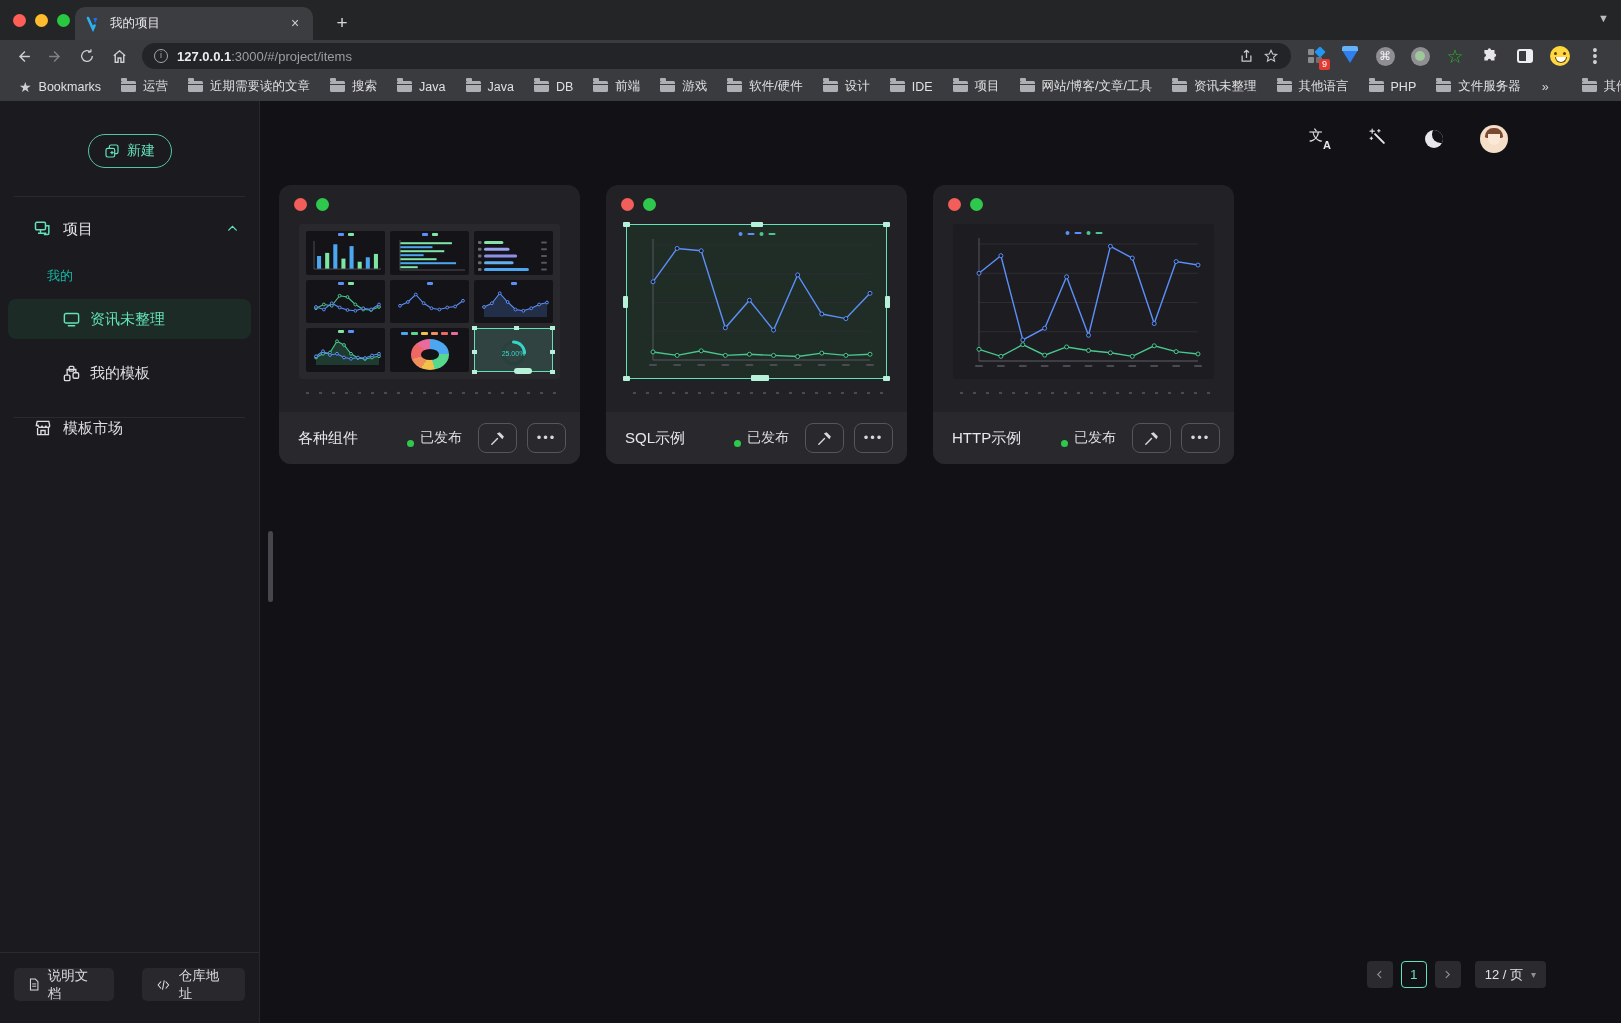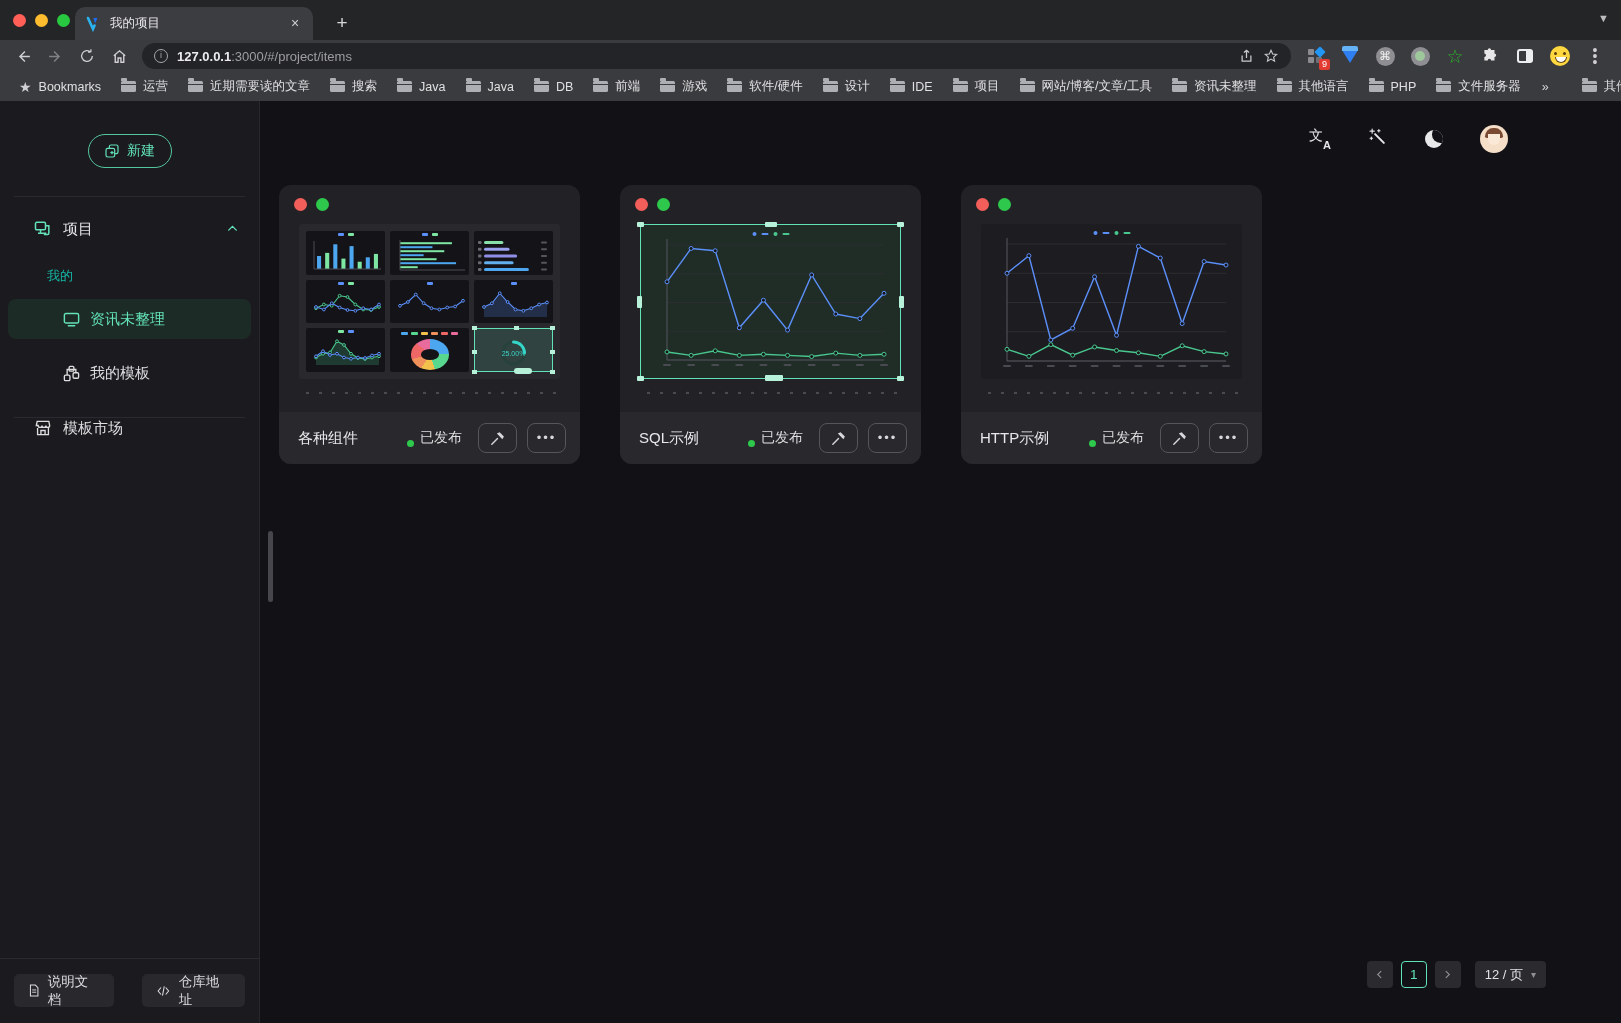--- a/index.html
+++ b/index.html
@@ -62,38 +62,38 @@
 .sidebar{width:260px;background:#1a1a1f;border-right:1px solid #27272c;position:relative;flex:none}
 .newbtn{margin:33px auto 0;width:84px;height:34px;border:1px solid #53c79c;border-radius:18px;color:#63e2b7;display:flex;align-items:center;justify-content:center;gap:7px;font-size:14px}
 .sdivider{height:1px;background:#2a2a30;margin:28px 14px 0}
 .secrow{display:flex;align-items:center;gap:10px;padding:22px 20px 0 33px;color:#e4e4e6;font-size:15px}
 .secrow .chev{margin-left:auto;color:#63e2b7}
 .grouplabel{color:#14b8a6;font-size:13px;padding:28px 0 0 47px}
 .navitem{display:flex;align-items:center;gap:9px;margin:14px 8px 0;padding:0 12px 0 54px;height:40px;border-radius:8px;color:#dededf;font-size:15px}
 .navitem.active{background:#1c2b25;color:#63e2b7}
 .navitem svg{flex:none}
 .navitem2{display:flex;align-items:center;gap:10px;padding-left:33px;color:#dededf;font-size:15px}
-.sfoot{position:absolute;left:0;right:0;bottom:0;border-top:1px solid #2a2a30;padding:15px 14px 16px;display:flex;gap:28px}
+.sfoot{position:absolute;left:0;right:0;bottom:6px;border-top:1px solid #2a2a30;padding:15px 14px 16px;display:flex;gap:28px}
 .sfbtn{height:33px;background:#28282d;border-radius:5px;display:flex;align-items:center;gap:7px;padding:0 13px;color:#dcdcde;font-size:13.5px}
 
 .main{flex:1;position:relative;background:#111116}
 .scrollthumb{position:absolute;left:8px;top:430px;width:5px;height:71px;background:#46464c;border-radius:3px}
 .pagehead{display:flex;align-items:center;padding:14px 113px 0 27px;height:62px}
 .pagetitle{font-size:31px;color:#f22b11;font-weight:500;letter-spacing:1px}
 .headicons{margin-left:auto;display:flex;align-items:center;gap:37px;color:#e6e6e8}
 .transico{position:relative;width:22px;height:22px;color:#e6e6e8}
 .transico .zh{position:absolute;left:0;top:-1px;font-size:14px}
 .transico .en{position:absolute;right:0;bottom:-1px;font-size:11px;font-weight:bold}
 .moon{width:18px;height:18px;border-radius:50%;background:#e8e8ea;position:relative;overflow:hidden}
 .moon::after{content:"";position:absolute;left:7px;top:-4px;width:17px;height:17px;border-radius:50%;background:#111116}
 .avatar{width:28px;height:28px;border-radius:50%;background:#f6dfc8;position:relative;overflow:hidden}
 .avatar::before{content:"";position:absolute;left:5px;top:3px;width:18px;height:10px;border-radius:9px 9px 2px 2px;background:#7a4a32}
 .avatar::after{content:"";position:absolute;left:8px;top:9px;width:12px;height:11px;border-radius:0 0 7px 7px;background:#fbe9d8}
 
-.cardsrow{display:flex;gap:40px;padding:22px 0 0 19px}
+.cardsrow{display:flex;gap:26px;padding:22px 0 0 19px}
 .card{width:301px;height:279px;background:#212126;border-radius:12px;display:flex;flex-direction:column;overflow:hidden}
 .cdots{display:flex;gap:9px;padding:13px 0 0 15px}
 .cdot{width:13px;height:13px;border-radius:50%}
 .cdot.r{background:#f25e5a}.cdot.g{background:#2ec84c}
 .thumb{margin:13px 20px 0;height:155px;border-radius:3px;position:relative}
 .thumb.board{background:#29292d;padding:7px}
 .thumb.plain{background:#1c1c21;}
 .thumb.sel{background:#1f2d26;border:1px solid #63e2b7}
 .hdl{position:absolute;width:7px;height:5px;background:#b8f1da;border-radius:1px;z-index:3}
 .hdl.tl{left:-4px;top:-3px}.hdl.tr{right:-4px;top:-3px}.hdl.bl{left:-4px;bottom:-3px}.hdl.br{right:-4px;bottom:-3px}

